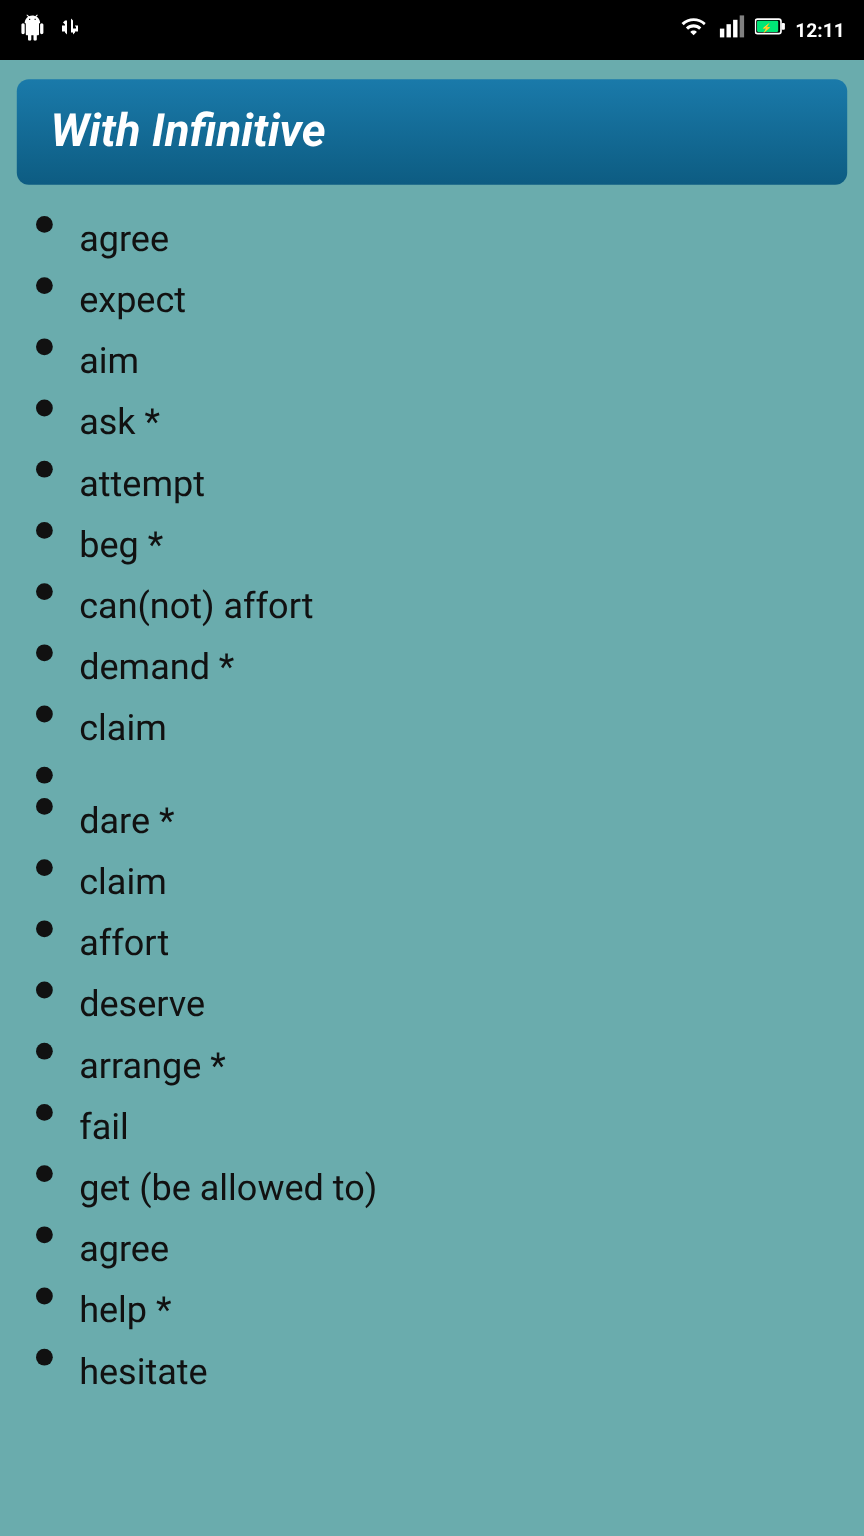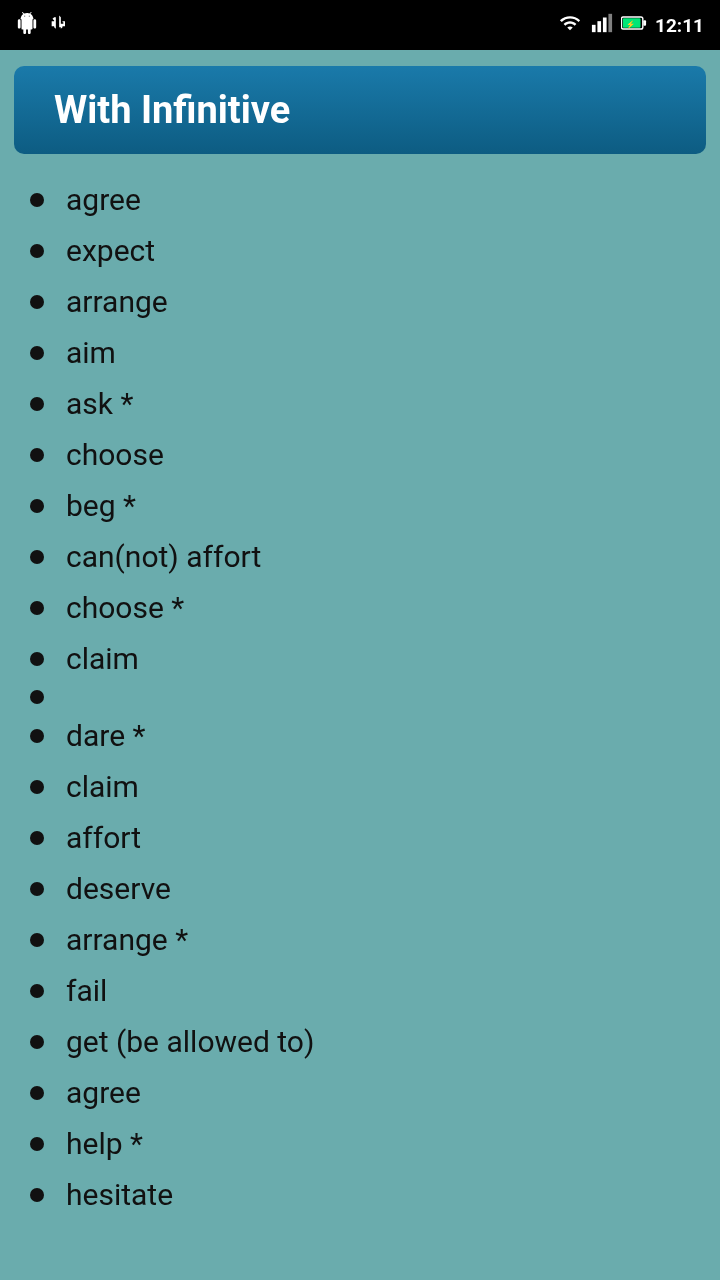--- a/index.html
+++ b/index.html
@@ -45,55 +45,56 @@
       font-weight: bold;
     }
 
     .status-icon {
       color: #fff;
       font-size: 18px;
     }
 
     .time-text {
       color: #fff;
-      font-size: 19px;
+      font-size: 16px;
       font-weight: bold;
     }
 
     
     .main-content {
       flex: 1;
       background-color: #6aacad;
       display: flex;
       flex-direction: column;
     }
 
     
     .header {
       margin: 16px 14px 10px 14px;
       background: linear-gradient(to bottom, #1a7aaa, #0d5c82);
       border-radius: 10px;
-      padding: 22px 40px;
+      padding: 22px 28px;
+      font-style: italic;
     }
 
     .header-title {
       color: #fff;
       font-size: 38px;
       font-weight: bold;
     }
 
     
     .word-list {
       padding: 10px 20px 20px 30px;
       flex: 1;
     }
 
     .list-item {
       display: flex;
-      align-items: center;
+      align-items: flex-start;
       padding: 6px 0;
       font-size: 30px;
       color: #111;
     }
 
     .bullet {
       width: 14px;
       height: 14px;
       background-color: #111;
       border-radius: 50%;
@@ -164,45 +165,41 @@
   <div class="list-item">
         <div class="bullet"></div>
         <span class="word-text">agree</span>
       </div>
       <div class="list-item">
         <div class="bullet"></div>
         <span class="word-text">expect</span>
       </div>
       <div class="list-item">
         <div class="bullet"></div>
-        <span class="word-text">arrange</span>
-      </div>
-      <div class="list-item">
-        <div class="bullet"></div>
         <span class="word-text">aim</span>
       </div>
       <div class="list-item">
         <div class="bullet"></div>
         <span class="word-text">ask *</span>
       </div>
       <div class="list-item">
         <div class="bullet"></div>
-        <span class="word-text">choose</span>
+        <span class="word-text">attempt</span>
       </div>
       <div class="list-item">
         <div class="bullet"></div>
         <span class="word-text">beg *</span>
       </div>
       <div class="list-item">
         <div class="bullet"></div>
         <span class="word-text">can(not) affort</span>
       </div>
       <div class="list-item">
         <div class="bullet"></div>
-        <span class="word-text">choose *</span>
+        <span class="word-text">demand *</span>
       </div>
       <div class="list-item">
         <div class="bullet"></div>
         <span class="word-text">claim</span>
       </div>
       <div class="list-item">
         <div class="bullet"></div>
       </div>
       <div class="list-item">
         <div class="bullet"></div>

